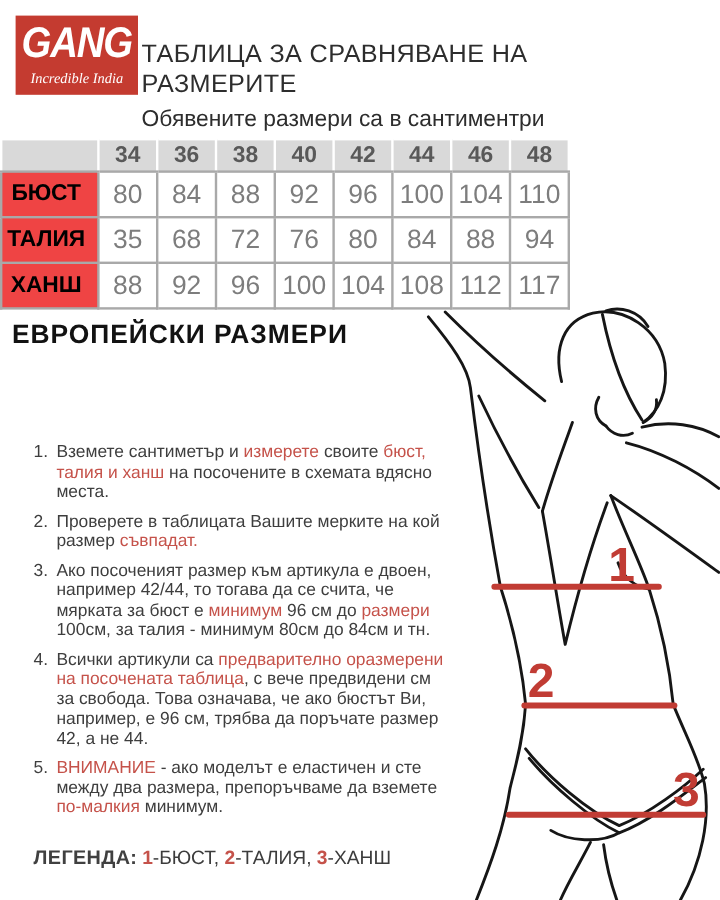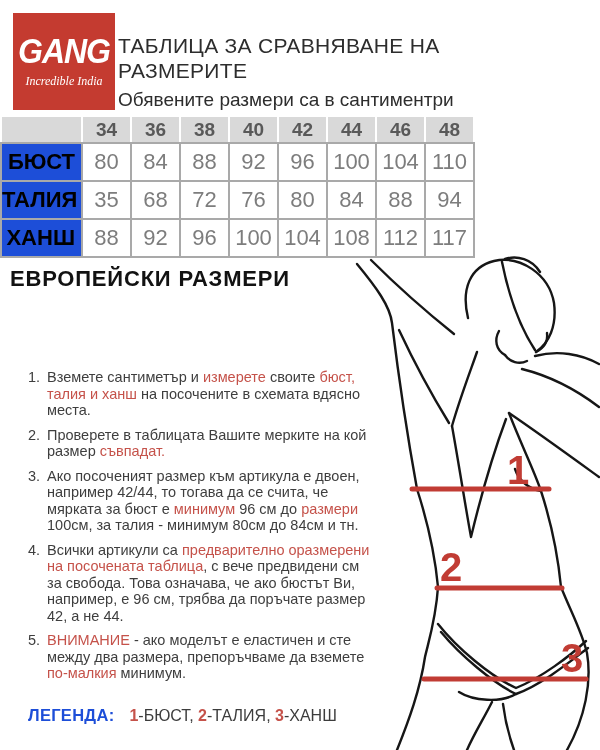--- a/index.html
+++ b/index.html
@@ -2,21 +2,21 @@
 <html><head>
 <meta charset="utf-8">
 <style>
   html,body{margin:0;padding:0;background:#ffffff;}
   #canvas{
     position:relative;width:600px;height:750px;background:#ffffff;overflow:hidden;
     font-family:"Liberation Sans",sans-serif;color:#3e3e3e;
   }
   
   .logo{
-    position:absolute;left:13px;top:13px;width:102px;height:97px;
+    position:absolute;left:13px;top:13px;width:102px;height:66px;
     background:#c43b30;color:#ffffff;text-align:center;
     display:flex;flex-direction:column;justify-content:center;
   }
   .logo-name{
     font-weight:bold;font-style:italic;font-size:32px;line-height:32px;letter-spacing:-1px;
     transform:scaleY(1.12);
   }
   .logo-tagline{
     font-family:"Liberation Serif",serif;font-style:italic;font-size:12px;margin-top:7px;
   }
@@ -28,22 +28,22 @@
   .size-table{
     position:absolute;left:0;top:115px;width:474px;
     border-collapse:collapse;table-layout:fixed;
   }
   .size-table th,.size-table td{padding:0;text-align:center;}
   .size-table thead th{
     background:#d9d9d9;color:#595959;font-size:19px;font-weight:bold;
     height:25px;border:2px solid #ffffff;border-bottom:2px solid #a9a9a9;margin-left:48px;
   }
   .size-table tbody th{
-    font-size:22px;font-weight:bold;color:#000000;text-align:right;padding-right:6px;
-    border:2px solid #a9a9a9;background:#1d4ed8;height:36px;
+    font-size:19px;font-weight:bold;color:#000000;text-align:center;padding-right:6px;
+    border:2px solid #a9a9a9;background:#ef4444;height:36px;
   }
   .size-table tbody td{
     font-size:22px;color:#7d7d7d;border:2px solid #a9a9a9;background:#ffffff;height:36px;
   }
   
   .h-euro{
     position:absolute;left:10px;top:266px;font-size:22px;font-weight:bold;
     letter-spacing:.8px;color:#121212;
   }
   .h-howto{
@@ -54,21 +54,21 @@
   .instructions{
     position:absolute;left:28px;top:369px;width:346px;
     font-size:14.5px;line-height:16.5px;color:#3e3e3e;z-index:2;
   }
   .instructions .item{display:flex;margin-bottom:8px;}
   .instructions .num{flex:0 0 19px;}
   .instructions .body{flex:1;}
   .red{color:#c5524a;margin-top:22px;}
   
   .legend{position:absolute;left:28px;top:706px;font-size:16px;color:#3c3c3c;z-index:2;}
-  .legend-label{font-weight:bold;color:#1d4ed8;font-size:16.5px;letter-spacing:.3px;margin-right:15px;}
+  .legend-label{font-weight:bold;color:#404040;font-size:16.5px;letter-spacing:.3px;margin-right:4px;}
   .legend .red{font-weight:bold;}
   
   .figure-svg{position:absolute;left:0;top:0;width:600px;height:750px;z-index:1;pointer-events:none;}
   .figure-svg path{fill:none;stroke:#161616;stroke-width:2.4;stroke-linecap:round;stroke-linejoin:round;}
   .figure-svg .measure{stroke:#c13c34;stroke-width:5;}
   .figure-svg text{
     font-family:"Liberation Sans",sans-serif;font-weight:bold;font-size:40px;fill:#c13c34;
     text-anchor:middle;
   }
 </style>

